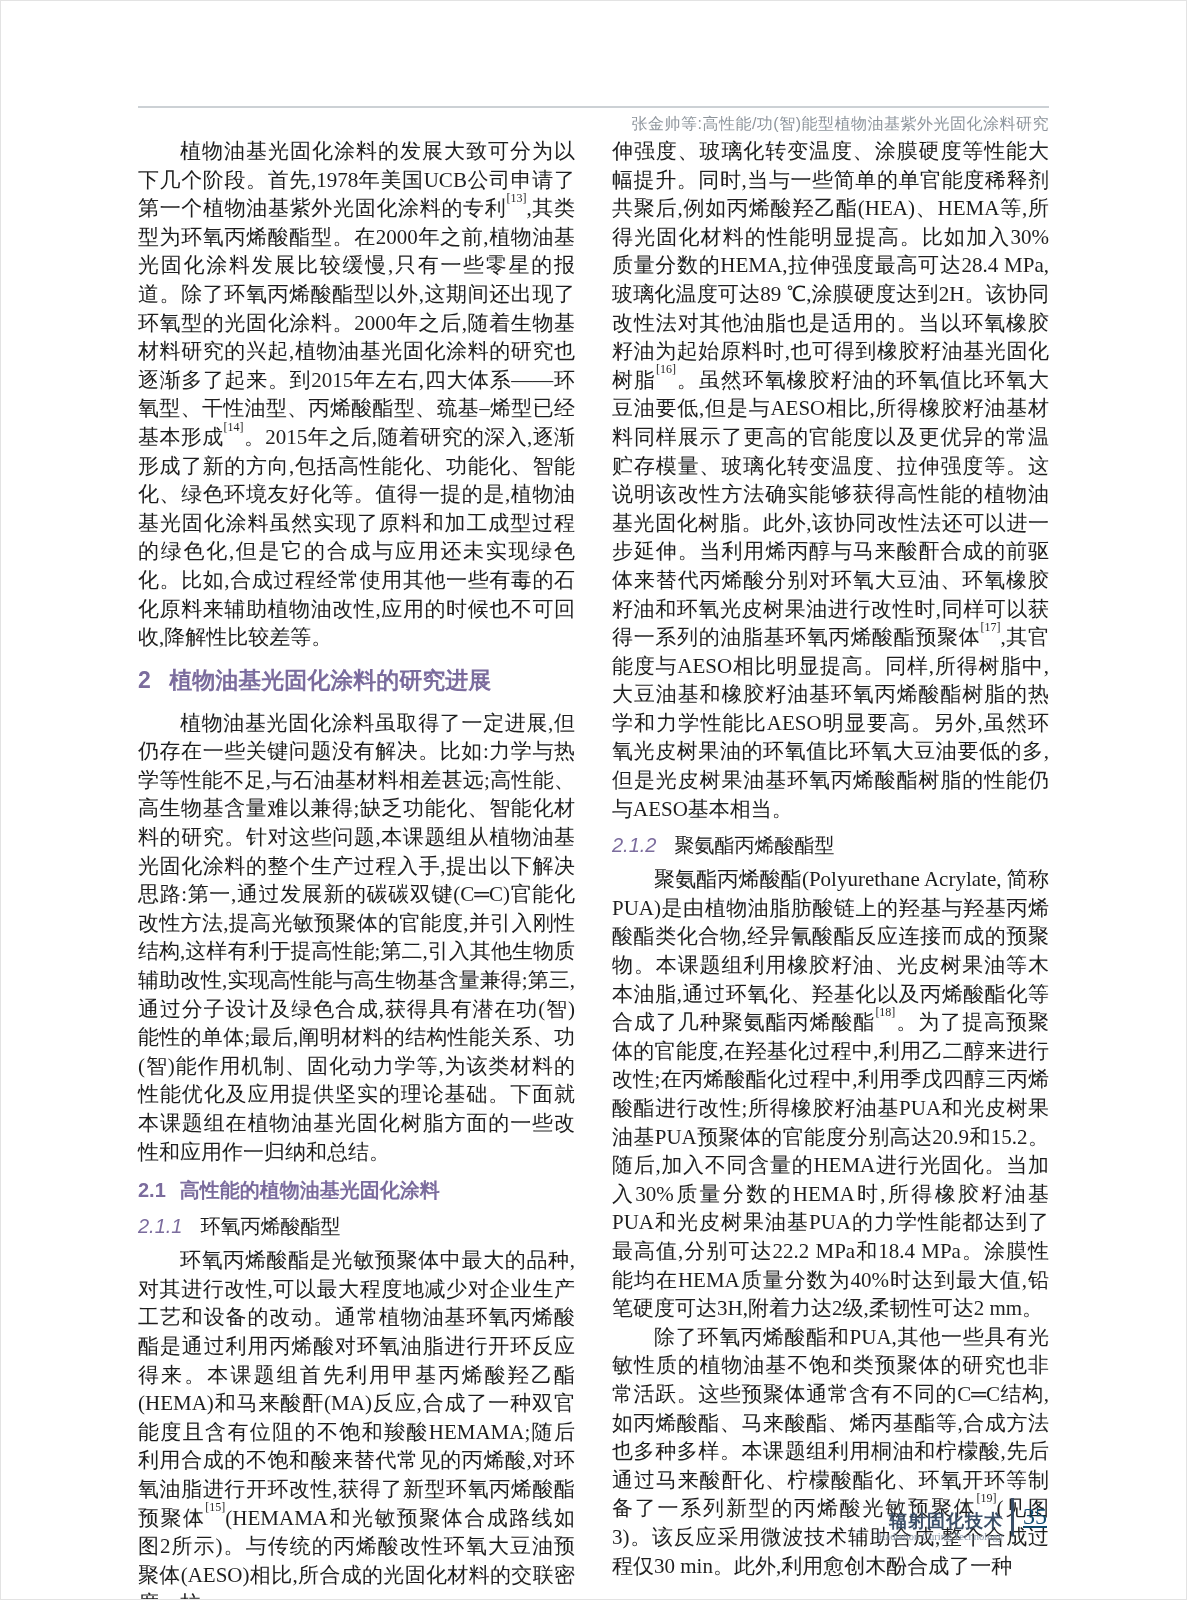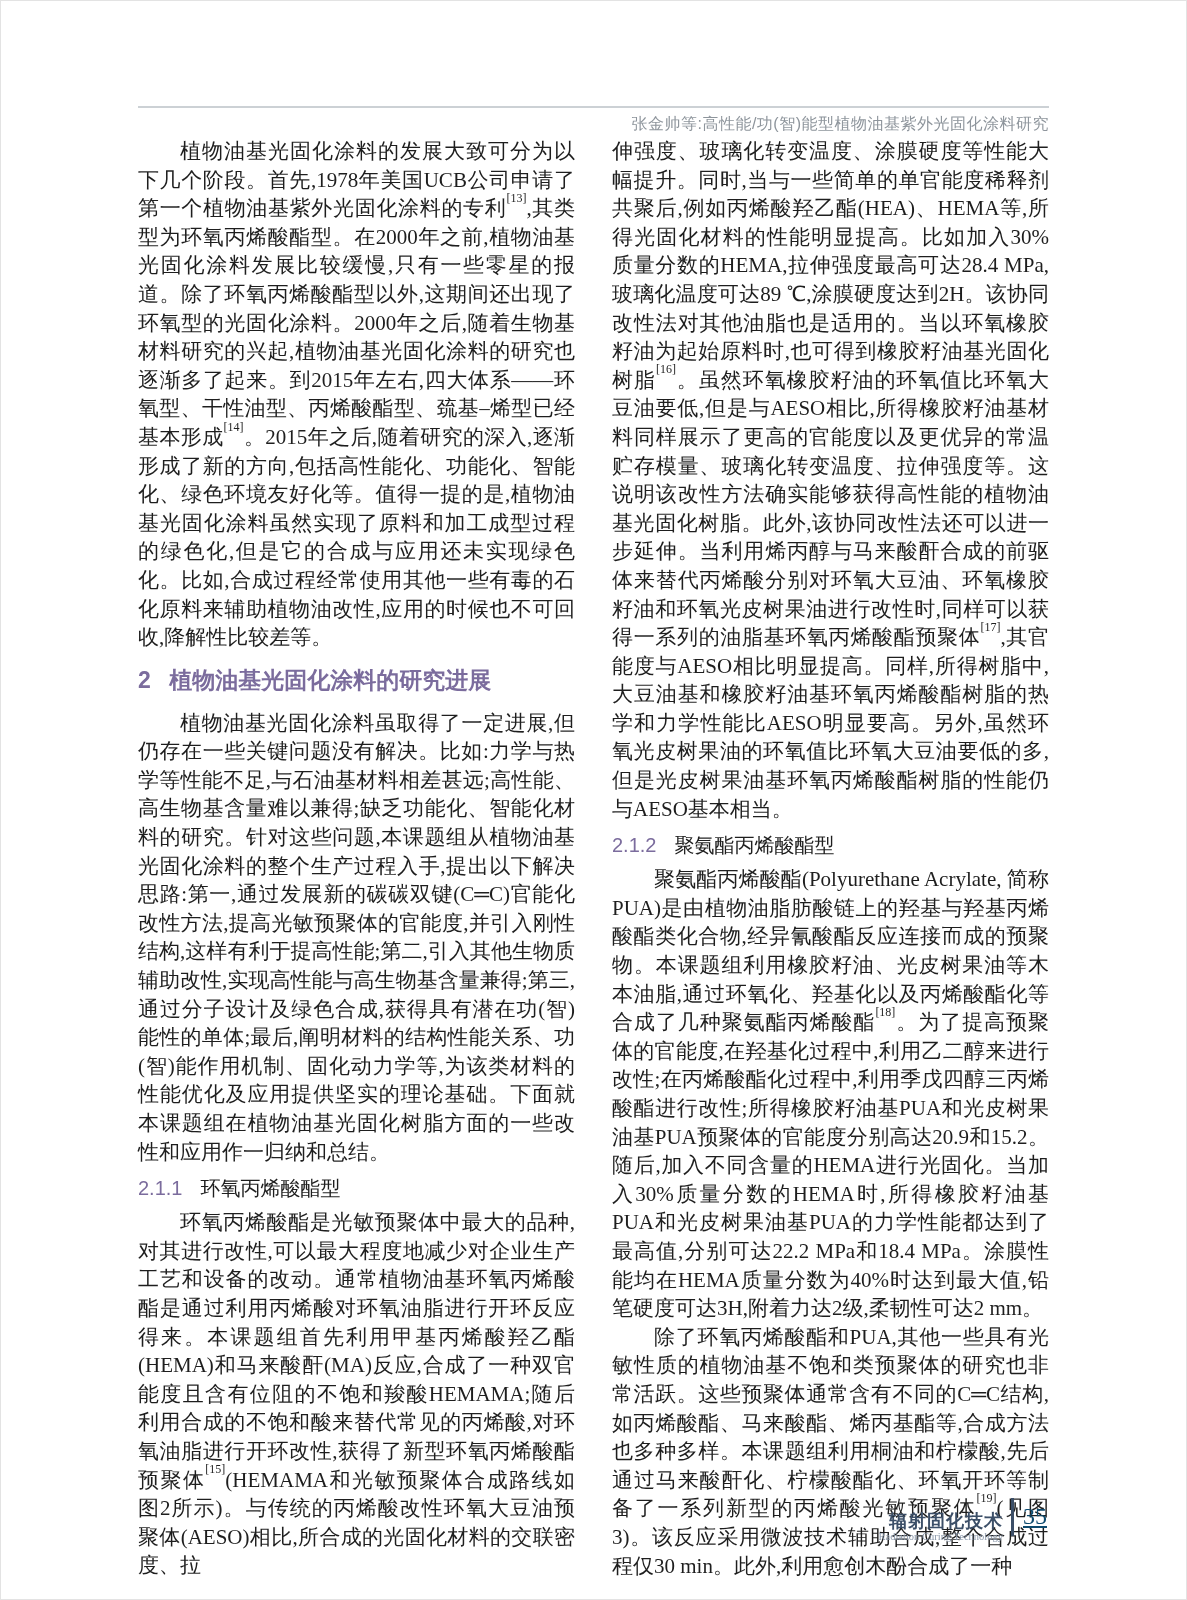--- a/index.html
+++ b/index.html
@@ -73,20 +73,21 @@
   .h4{
     font-size:20px;
     line-height:28px;
     margin:8px 0 6px 0;
     text-align:left;
   }
   .h4 .hnum{
     font-family:"Liberation Sans", sans-serif;
     color:#7b6c9d;
     margin-right:0.9em;
+    font-style:italic;
   }
   .h4 .htitle{color:#1e1e1e;}
   
   .footer{
     position:absolute;
     right:139px; bottom:56px;
     display:flex;
     align-items:center;
   }
   .footer-text{
@@ -125,20 +126,21 @@
 <div class="page">
 
   <div class="running-header">张金帅等:高性能/功(智)能型植物油基紫外光固化涂料研究</div>
   <div class="header-rule"></div>
 
   <div class="columns">
     <div class="column" id="col-left">
         <p class="para indent">植物油基光固化涂料的发展大致可分为以下几个阶段。首先,1978年美国UCB公司申请了第一个植物油基紫外光固化涂料的专利<sup>[13]</sup>,其类型为环氧丙烯酸酯型。在2000年之前,植物油基光固化涂料发展比较缓慢,只有一些零星的报道。除了环氧丙烯酸酯型以外,这期间还出现了环氧型的光固化涂料。2000年之后,随着生物基材料研究的兴起,植物油基光固化涂料的研究也逐渐多了起来。到2015年左右,四大体系——环氧型、干性油型、丙烯酸酯型、巯基–烯型已经基本形成<sup>[14]</sup>。2015年之后,随着研究的深入,逐渐形成了新的方向,包括高性能化、功能化、智能化、绿色环境友好化等。值得一提的是,植物油基光固化涂料虽然实现了原料和加工成型过程的绿色化,但是它的合成与应用还未实现绿色化。比如,合成过程经常使用其他一些有毒的石化原料来辅助植物油改性,应用的时候也不可回收,降解性比较差等。</p>
         <div class="h2"><span class="hnum">2</span><span class="htitle">植物油基光固化涂料的研究进展</span></div>
         <p class="para indent">植物油基光固化涂料虽取得了一定进展,但仍存在一些关键问题没有解决。比如:力学与热学等性能不足,与石油基材料相差甚远;高性能、高生物基含量难以兼得;缺乏功能化、智能化材料的研究。针对这些问题,本课题组从植物油基光固化涂料的整个生产过程入手,提出以下解决思路:第一,通过发展新的碳碳双键(C═C)官能化改性方法,提高光敏预聚体的官能度,并引入刚性结构,这样有利于提高性能;第二,引入其他生物质辅助改性,实现高性能与高生物基含量兼得;第三,通过分子设计及绿色合成,获得具有潜在功(智)能性的单体;最后,阐明材料的结构性能关系、功(智)能作用机制、固化动力学等,为该类材料的性能优化及应用提供坚实的理论基础。下面就本课题组在植物油基光固化树脂方面的一些改性和应用作一归纳和总结。</p>
+        <div class="h3"><span class="hnum">2.1</span><span class="htitle">高性能的植物油基光固化涂料</span></div>
         <div class="h4"><span class="hnum">2.1.1</span><span class="htitle">环氧丙烯酸酯型</span></div>
         <p class="para indent">环氧丙烯酸酯是光敏预聚体中最大的品种,对其进行改性,可以最大程度地减少对企业生产工艺和设备的改动。通常植物油基环氧丙烯酸酯是通过利用丙烯酸对环氧油脂进行开环反应得来。本课题组首先利用甲基丙烯酸羟乙酯(HEMA)和马来酸酐(MA)反应,合成了一种双官能度且含有位阻的不饱和羧酸HEMAMA;随后利用合成的不饱和酸来替代常见的丙烯酸,对环氧油脂进行开环改性,获得了新型环氧丙烯酸酯预聚体<sup>[15]</sup>(HEMAMA和光敏预聚体合成路线如图2所示)。与传统的丙烯酸改性环氧大豆油预聚体(AESO)相比,所合成的光固化材料的交联密度、拉</p>
       </div>
     <div class="column" id="col-right">
         <p class="para">伸强度、玻璃化转变温度、涂膜硬度等性能大幅提升。同时,当与一些简单的单官能度稀释剂共聚后,例如丙烯酸羟乙酯(HEA)、HEMA等,所得光固化材料的性能明显提高。比如加入30%质量分数的HEMA,拉伸强度最高可达28.4 MPa,玻璃化温度可达89 ℃,涂膜硬度达到2H。该协同改性法对其他油脂也是适用的。当以环氧橡胶籽油为起始原料时,也可得到橡胶籽油基光固化树脂<sup>[16]</sup>。虽然环氧橡胶籽油的环氧值比环氧大豆油要低,但是与AESO相比,所得橡胶籽油基材料同样展示了更高的官能度以及更优异的常温贮存模量、玻璃化转变温度、拉伸强度等。这说明该改性方法确实能够获得高性能的植物油基光固化树脂。此外,该协同改性法还可以进一步延伸。当利用烯丙醇与马来酸酐合成的前驱体来替代丙烯酸分别对环氧大豆油、环氧橡胶籽油和环氧光皮树果油进行改性时,同样可以获得一系列的油脂基环氧丙烯酸酯预聚体<sup>[17]</sup>,其官能度与AESO相比明显提高。同样,所得树脂中,大豆油基和橡胶籽油基环氧丙烯酸酯树脂的热学和力学性能比AESO明显要高。另外,虽然环氧光皮树果油的环氧值比环氧大豆油要低的多,但是光皮树果油基环氧丙烯酸酯树脂的性能仍与AESO基本相当。</p>
         <div class="h4"><span class="hnum">2.1.2</span><span class="htitle">聚氨酯丙烯酸酯型</span></div>
         <p class="para indent">聚氨酯丙烯酸酯(Polyurethane Acrylate, 简称PUA)是由植物油脂肪酸链上的羟基与羟基丙烯酸酯类化合物,经异氰酸酯反应连接而成的预聚物。本课题组利用橡胶籽油、光皮树果油等木本油脂,通过环氧化、羟基化以及丙烯酸酯化等合成了几种聚氨酯丙烯酸酯<sup>[18]</sup>。为了提高预聚体的官能度,在羟基化过程中,利用乙二醇来进行改性;在丙烯酸酯化过程中,利用季戊四醇三丙烯酸酯进行改性;所得橡胶籽油基PUA和光皮树果油基PUA预聚体的官能度分别高达20.9和15.2。随后,加入不同含量的HEMA进行光固化。当加入30%质量分数的HEMA时,所得橡胶籽油基PUA和光皮树果油基PUA的力学性能都达到了最高值,分别可达22.2 MPa和18.4 MPa。涂膜性能均在HEMA质量分数为40%时达到最大值,铅笔硬度可达3H,附着力达2级,柔韧性可达2 mm。</p>
         <p class="para indent">除了环氧丙烯酸酯和PUA,其他一些具有光敏性质的植物油基不饱和类预聚体的研究也非常活跃。这些预聚体通常含有不同的C═C结构,如丙烯酸酯、马来酸酯、烯丙基酯等,合成方法也多种多样。本课题组利用桐油和柠檬酸,先后通过马来酸酐化、柠檬酸酯化、环氧开环等制备了一系列新型的丙烯酸光敏预聚体<sup>[19]</sup>(见图3)。该反应采用微波技术辅助合成,整个合成过程仅30 min。此外,利用愈创木酚合成了一种</p>
       </div>
   </div>

